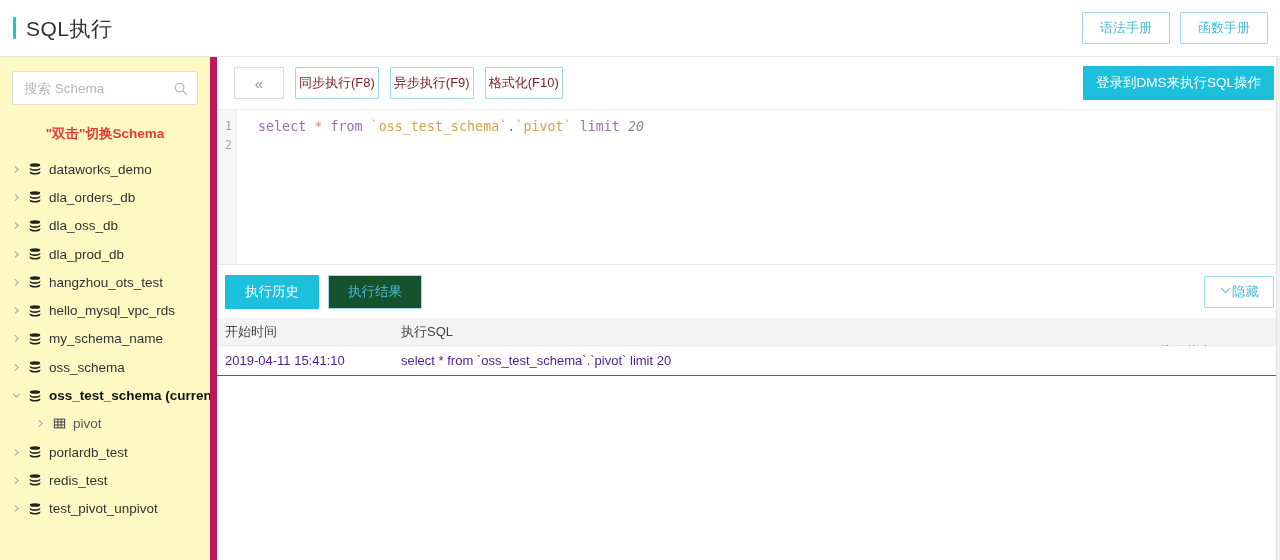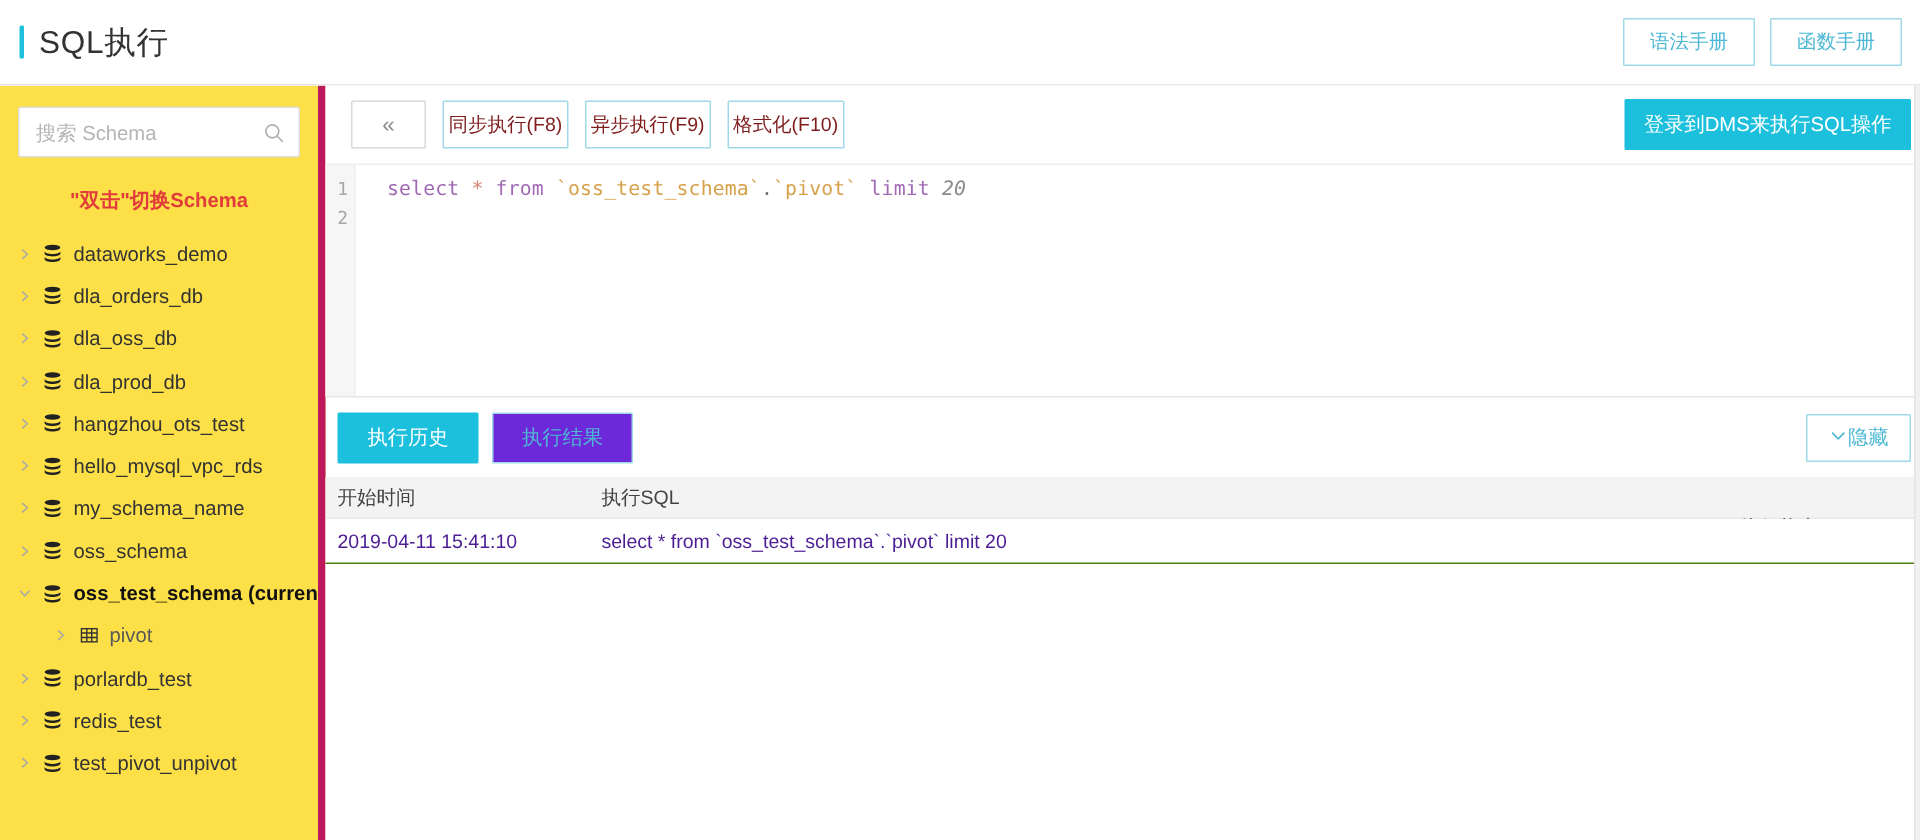--- a/index.html
+++ b/index.html
@@ -41,22 +41,22 @@
     border-radius: 1px;
     white-space: nowrap;
   }
 
   
   .body { flex: 1 1 auto; display: flex; min-height: 0; }
 
   
   .sidebar {
     width: 217px; flex: 0 0 217px;
-    border-right: 5px solid #be185d;
-    background: #fde047;
+    border-right: 7px solid #be185d;
+    background: #fef9c3;
     display: flex; flex-direction: column;
     min-height: 0;
   }
   .search-wrap { padding: 14px 12px 10px 12px; }
   .search-box {
     height: 34px; border: 1px solid #dcdcdc; border-radius: 2px;
     display: flex; align-items: center; padding: 0 9px;
     background: #fff;
   }
   .search-input {
@@ -172,21 +172,21 @@
   .tabs-row {
     height: 53px; flex: 0 0 53px;
     display: flex; align-items: center;
     padding: 0 6px 0 8px;
     gap: 9px;
   }
   .tab {
     height: 34px; padding: 0 19px;
     display: inline-flex; align-items: center; justify-content: center;
     font-size: 13.5px; cursor: pointer; border-radius: 1px;
-    border: 1px solid #9fd9e8; color: #4db8d4; background: #6d28d9;
+    border: 1px solid #9fd9e8; color: #4db8d4; background: #14532d;
     white-space: nowrap;
   }
   .tab.active { background: #1cc0dd; border-color: #1cc0dd; color: #fff; }
   .hide-btn {
     margin-left: auto;
     border: 1px solid #9fd9e8; color: #4db8d4; background: #fff;
     height: 32px; padding: 0 14px;
     font-size: 13.5px;
     display: inline-flex; align-items: center; gap: 0; justify-content: center;
     cursor: pointer; border-radius: 1px;

